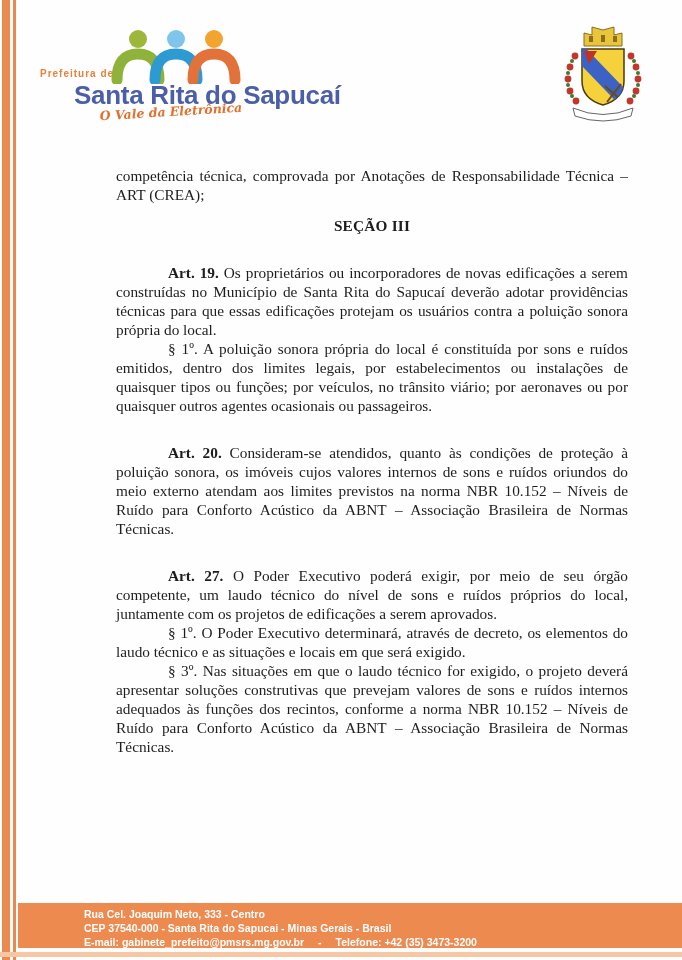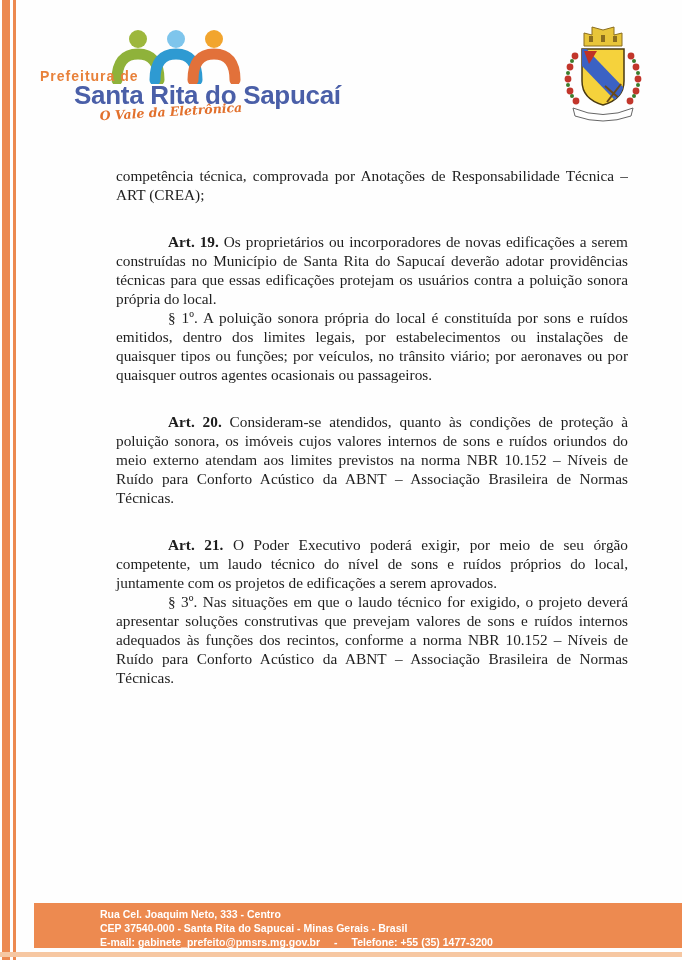--- a/index.html
+++ b/index.html
@@ -11,21 +11,21 @@
   
   .border-bar  { position:absolute; left:2px;  top:0; width:8px; height:100%; background:#ec8950; }
   .border-line { position:absolute; left:13px; top:0; width:3px; height:100%; background:#ec8950; }
 
   
   .header { position:absolute; left:0; top:0; width:100%; height:155px; }
   .logo-left { position:absolute; left:38px; top:28px; width:210px; height:95px; }
   .people-svg { position:absolute; left:72px; top:0; }
   .pretext {
     position:absolute; left:2px; top:40px;
-    font-family:"Liberation Sans", sans-serif; font-size:14px; font-weight:bold;
+    font-family:"Liberation Sans", sans-serif; font-size:10px; font-weight:bold;
     color:#e8813a; letter-spacing:1px;
   }
   .city-name {
     position:absolute; left:0; top:52px; width:210px;
     font-family:"Liberation Sans", sans-serif; font-size:26px; font-weight:bold;
     color:#4a5fa8; letter-spacing:-0.3px; white-space:nowrap;margin-left:36px;
   }
   .tagline {
     position:absolute; left:56px; top:76px; width:154px; text-align:center;
     font-family:"DejaVu Serif", serif; font-style:italic; font-weight:bold;
@@ -44,21 +44,20 @@
   .lead.bold { font-weight:bold; }
   .section-heading {
     margin:12px 0 20px; text-align:center; font-weight:bold;
     font-size:15.3px; letter-spacing:0.2px;
   }
 
   
   .footer-bar {
     position:absolute; left:18px; right:0; top:903px; height:45px;
     background:#ed8a50;
-    margin-left:16px;
   }
   .footer-strip { position:absolute; left:0; right:0; top:952px; height:5px; background:#f6c7a2; }
   .footer-address {
     position:absolute; left:66px; top:4px;
     font-family:"Liberation Sans", sans-serif; font-size:10.5px; font-weight:bold;
     color:#ffffff; line-height:14px; white-space:nowrap;
   }
   .footer-line3 { display:flex; gap:14px; align-items:flex-end; }
   .footer-website {
     position:absolute; right:8px; bottom:3px;
@@ -137,35 +136,37 @@
       </g>
 
       <path d="M20,86 Q50,99 80,86 L78,94 Q50,104 22,94 Z" fill="#ffffff" stroke="#666" stroke-width="1"></path>
     </svg>
   </div>
 
   <div class="doc-body">
     <div>
         <p class="para"><span>competência técnica, comprovada por Anotações de Responsabilidade Técnica – ART (CREA);</span></p>
         <div class="section-heading">
+          <div>SEÇÃO III</div>
         </div>
         <p class="para indent space-before"><span class="lead bold">Art. 19.</span> <span>Os proprietários ou incorporadores de novas edificações a serem construídas no Município de Santa Rita do Sapucaí deverão adotar providências técnicas para que essas edificações protejam os usuários contra a poluição sonora própria do local.</span></p>
         <p class="para indent"><span>§ 1º. A poluição sonora própria do local é constituída por sons e ruídos emitidos, dentro dos limites legais, por estabelecimentos ou instalações de quaisquer tipos ou funções; por veículos, no trânsito viário; por aeronaves ou por quaisquer outros agentes ocasionais ou passageiros.</span></p>
         <p class="para indent space-before"><span class="lead bold">Art. 20.</span> <span>Consideram-se atendidos, quanto às condições de proteção à poluição sonora, os imóveis cujos valores internos de sons e ruídos oriundos do meio externo atendam aos limites previstos na norma NBR 10.152 – Níveis de Ruído para Conforto Acústico da ABNT – Associação Brasileira de Normas Técnicas.</span></p>
-        <p class="para indent space-before"><span class="lead bold">Art. 21.</span> <span>O Poder Executivo poderá exigir, por meio de seu órgão competente, um laudo técnico do nível de sons e ruídos próprios do local, juntamente com os projetos de edificações a serem aprovados.</span></p>
+        <p class="para indent space-before"><span class="lead bold">Art. 27.</span> <span>O Poder Executivo poderá exigir, por meio de seu órgão competente, um laudo técnico do nível de sons e ruídos próprios do local, juntamente com os projetos de edificações a serem aprovados.</span></p>
+        <p class="para indent"><span>§ 1º. O Poder Executivo determinará, através de decreto, os elementos do laudo técnico e as situações e locais em que será exigido.</span></p>
         <p class="para indent"><span>§ 3º. Nas situações em que o laudo técnico for exigido, o projeto deverá apresentar soluções construtivas que prevejam valores de sons e ruídos internos adequados às funções dos recintos, conforme a norma NBR 10.152 – Níveis de Ruído para Conforto Acústico da ABNT – Associação Brasileira de Normas Técnicas.</span></p>
       </div>
   </div>
 
   <div class="footer-bar">
     <div class="footer-address">
       <div>Rua Cel. Joaquim Neto, 333 - Centro</div>
       <div>CEP 37540-000 - Santa Rita do Sapucai - Minas Gerais - Brasil</div>
       <div class="footer-line3">
         <span>E-mail: gabinete_prefeito@pmsrs.mg.gov.br</span>
         <span>-</span>
-        <span>Telefone: +55 (35) 1477-3200</span>
+        <span>Telefone: +42 (35) 3473-3200</span>
       </div>
     </div>
   </div>
   <div class="footer-strip"></div>
 
 </div>
 
 </body></html>

